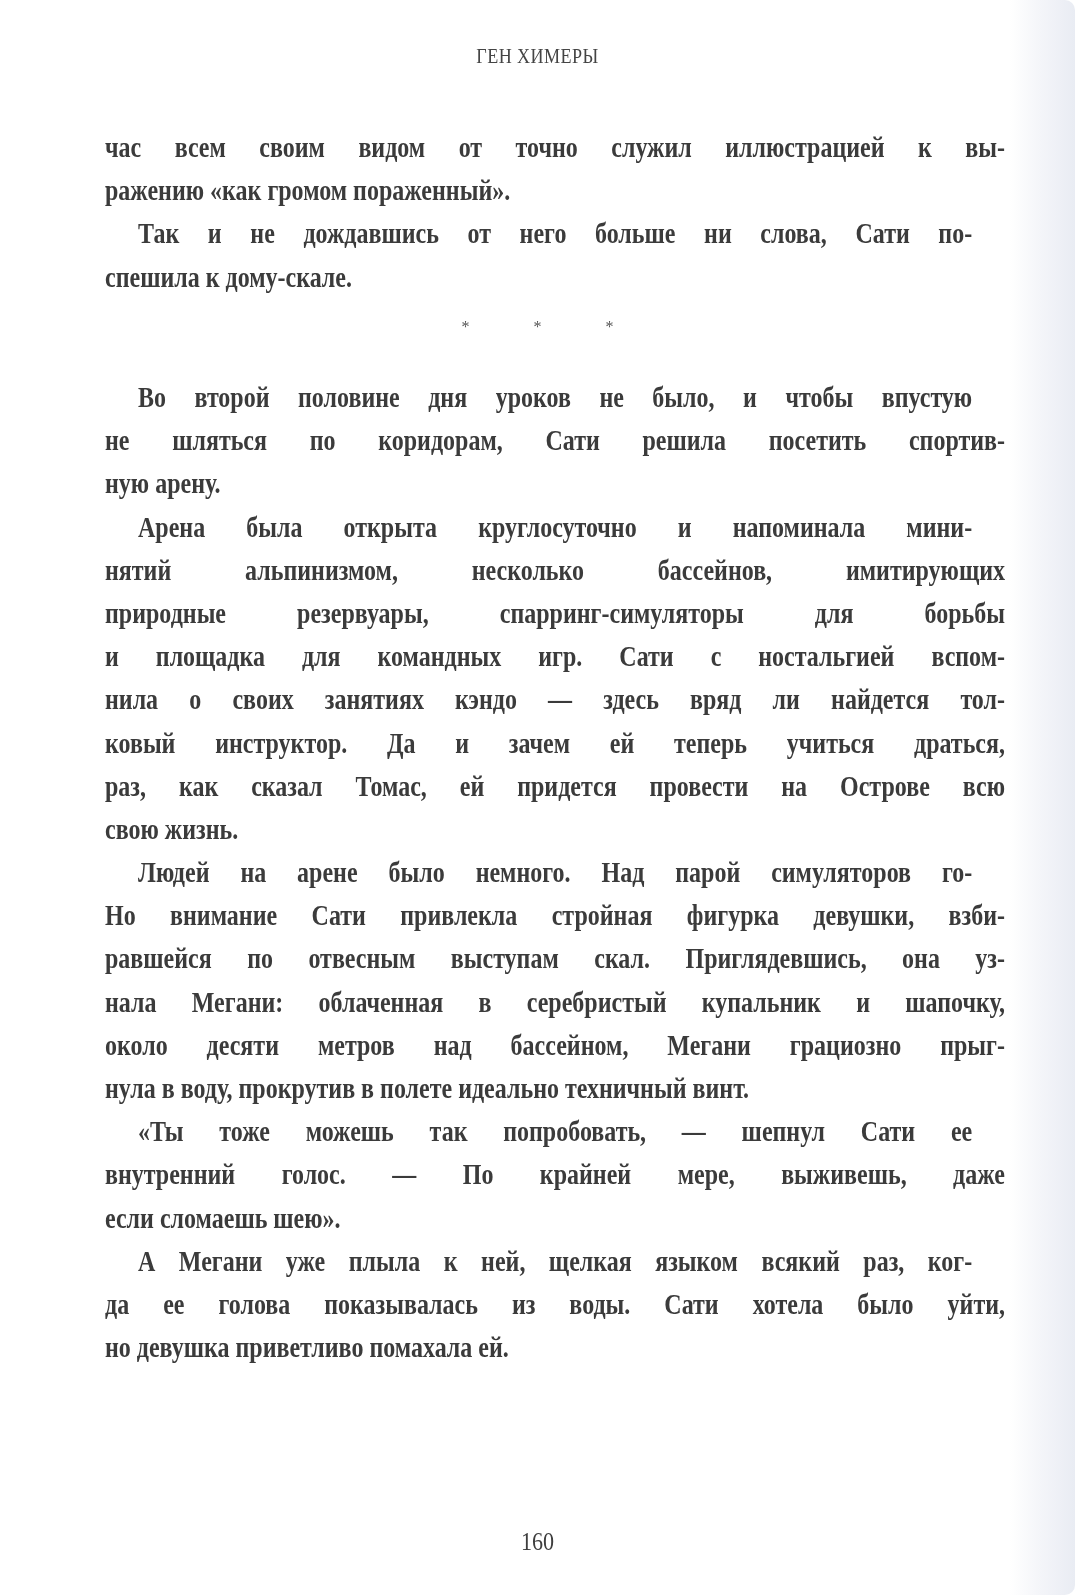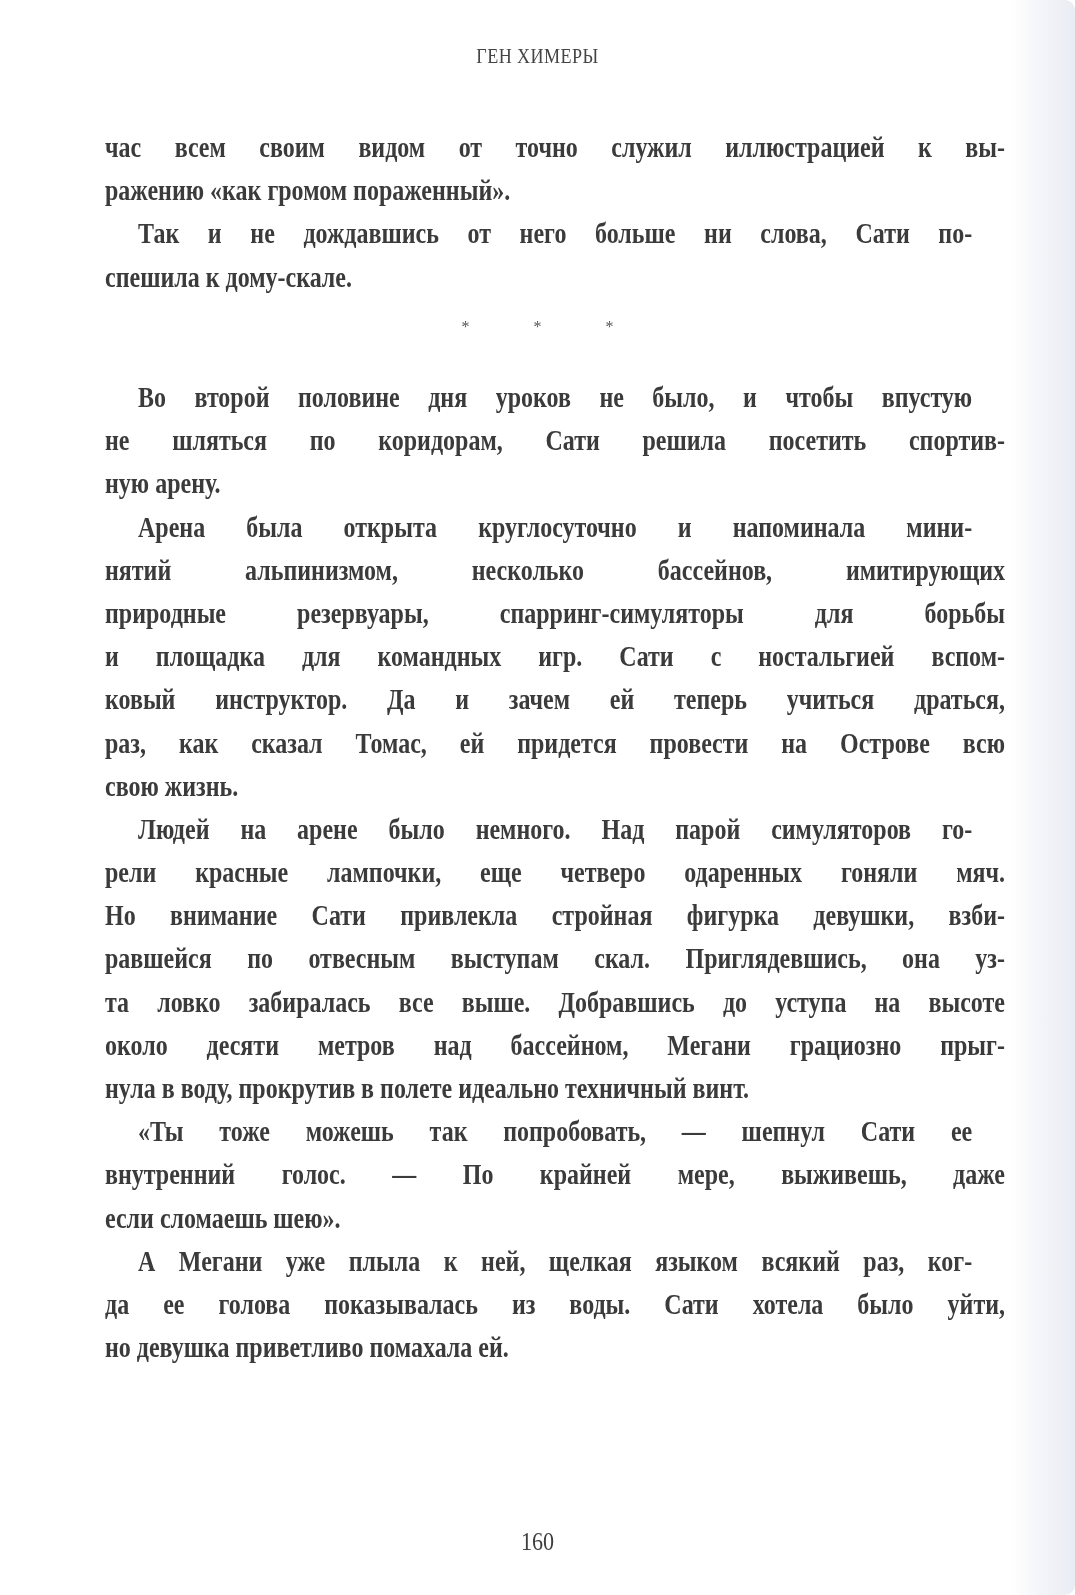--- a/index.html
+++ b/index.html
@@ -117,28 +117,28 @@
   <div class="asterism">* * *</div>
 
   <div class="text-block block2" id="block2">
       <div class="line indent"><span class="line-inner">Во второй половине дня уроков не было, и чтобы впустую</span></div>
       <div class="line"><span class="line-inner">не шляться по коридорам, Сати решила посетить спортив-</span></div>
       <div class="line last"><span class="line-inner">ную арену.</span></div>
       <div class="line indent"><span class="line-inner">Арена была открыта круглосуточно и напоминала мини-</span></div>
       <div class="line"><span class="line-inner">нятий альпинизмом, несколько бассейнов, имитирующих</span></div>
       <div class="line"><span class="line-inner">природные резервуары, спарринг-симуляторы для борьбы</span></div>
       <div class="line"><span class="line-inner">и площадка для командных игр. Сати с ностальгией вспом-</span></div>
+      <div class="line"><span class="line-inner">нила о своих занятиях кэндо — здесь вряд ли найдется тол-</span></div>
       <div class="line"><span class="line-inner">ковый инструктор. Да и зачем ей теперь учиться драться,</span></div>
       <div class="line"><span class="line-inner">раз, как сказал Томас, ей придется провести на Острове всю</span></div>
       <div class="line last"><span class="line-inner">свою жизнь.</span></div>
       <div class="line indent"><span class="line-inner">Людей на арене было немного. Над парой симуляторов го-</span></div>
-      <div class="line"><span class="line-inner">рели красные лампочки, еще четверо одаренных гоняли мяч.</span></div>
       <div class="line"><span class="line-inner">Но внимание Сати привлекла стройная фигурка девушки, взби-</span></div>
       <div class="line"><span class="line-inner">равшейся по отвесным выступам скал. Приглядевшись, она уз-</span></div>
-      <div class="line"><span class="line-inner">та ловко забиралась все выше. Добравшись до уступа на высоте</span></div>
+      <div class="line"><span class="line-inner">нала Мегани: облаченная в серебристый купальник и шапочку,</span></div>
       <div class="line"><span class="line-inner">около десяти метров над бассейном, Мегани грациозно прыг-</span></div>
       <div class="line last"><span class="line-inner">нула в воду, прокрутив в полете идеально техничный винт.</span></div>
       <div class="line indent"><span class="line-inner">«Ты тоже можешь так попробовать, — шепнул Сати ее</span></div>
       <div class="line"><span class="line-inner">внутренний голос. — По крайней мере, выживешь, даже</span></div>
       <div class="line last"><span class="line-inner">если сломаешь шею».</span></div>
       <div class="line indent"><span class="line-inner">А Мегани уже плыла к ней, щелкая языком всякий раз, ког-</span></div>
       <div class="line"><span class="line-inner">да ее голова показывалась из воды. Сати хотела было уйти,</span></div>
       <div class="line last"><span class="line-inner">но девушка приветливо помахала ей.</span></div>
     </div>
 

